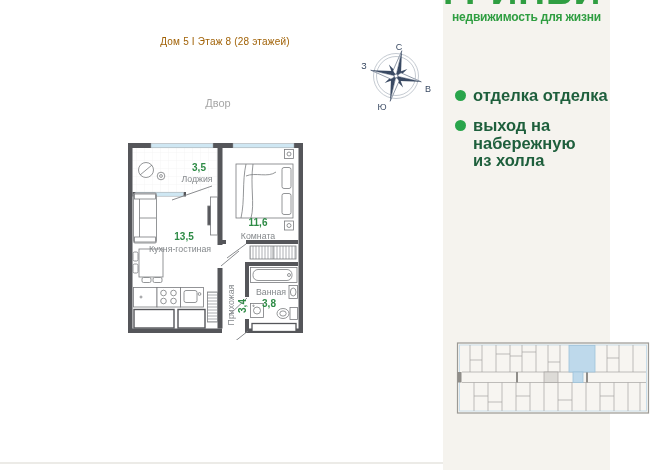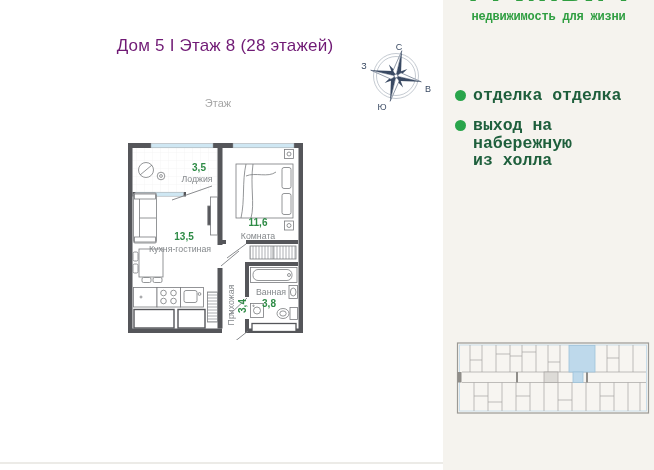--- a/index.html
+++ b/index.html
@@ -3,32 +3,31 @@
 <meta charset="utf-8">
 <style>
   html,body{margin:0;padding:0;}
   body{
     width:654px;height:470px;position:relative;overflow:hidden;
     background:#ffffff;
     font-family:"Liberation Sans",sans-serif;
   }
   .header-title{
     position:absolute;left:105px;top:36px;width:240px;text-align:center;
-    font-size:17px;color:#701a75;letter-spacing:.2px;
+    font-size:10px;color:#a16207;letter-spacing:.2px;
   }
   .courtyard-label{
     position:absolute;left:188px;top:97px;width:60px;text-align:center;
     font-size:11px;color:#a6a6a6;
   }
   .plan-svg{position:absolute;left:125px;top:140px;}
   .compass-svg{position:absolute;left:350px;top:32px;}
   .right-panel{
-    position:absolute;left:443px;top:0;width:211px;height:470px;
+    position:absolute;left:443px;top:0;width:167px;height:470px;
     background:#f5f3ee;
-    font-family:Liberation Mono, monospace;
   }
   .logo-clip{height:10px;overflow:hidden;text-align:center;}
   .logo-text{
     font-size:37px;line-height:37px;font-weight:bold;color:#2f9e41;
     letter-spacing:1px;margin-top:-27.5px;white-space:nowrap;
   }
   .tagline{
     text-align:center;font-size:12px;font-weight:bold;color:#2f9e41;
     letter-spacing:-.2px;margin-top:0;
   }
@@ -53,21 +52,21 @@
   text{font-family:"Liberation Sans",sans-serif;}
   .area-num{fill:#2e8b46;font-weight:bold;font-size:10px;}
   .room-label{fill:#85898c;font-size:8.8px;}
   .compass-label{fill:#3a4a63;font-size:9px;font-weight:500;}
 </style>
 </head>
 <body>
 
 <div class="header-title">Дом 5 I Этаж 8 (28 этажей)</div>
 
-<div class="courtyard-label">Этаж</div>
+<div class="courtyard-label">Двор</div>
 
 <svg class="compass-svg" width="90" height="90" viewBox="350 32 90 90">
   <g>
     <circle cx="396" cy="76" r="22.5" fill="none" stroke="#aab3bd" stroke-width="0.7"></circle>
     <circle cx="396" cy="76" r="19.5" fill="none" stroke="#aab3bd" stroke-width="0.7"></circle>
   </g>
   <g transform="translate(396,76) rotate(13)">
     <polygon points="9.5,-9.5 3.8,-0.8 0,0 0.8,-3.8" fill="#3a4a63"></polygon>
     <polygon points="9.5,9.5 3.8,0.8 0,0 0.8,3.8" fill="#3a4a63"></polygon>
     <polygon points="-9.5,9.5 -3.8,0.8 0,0 -0.8,3.8" fill="#3a4a63"></polygon>

